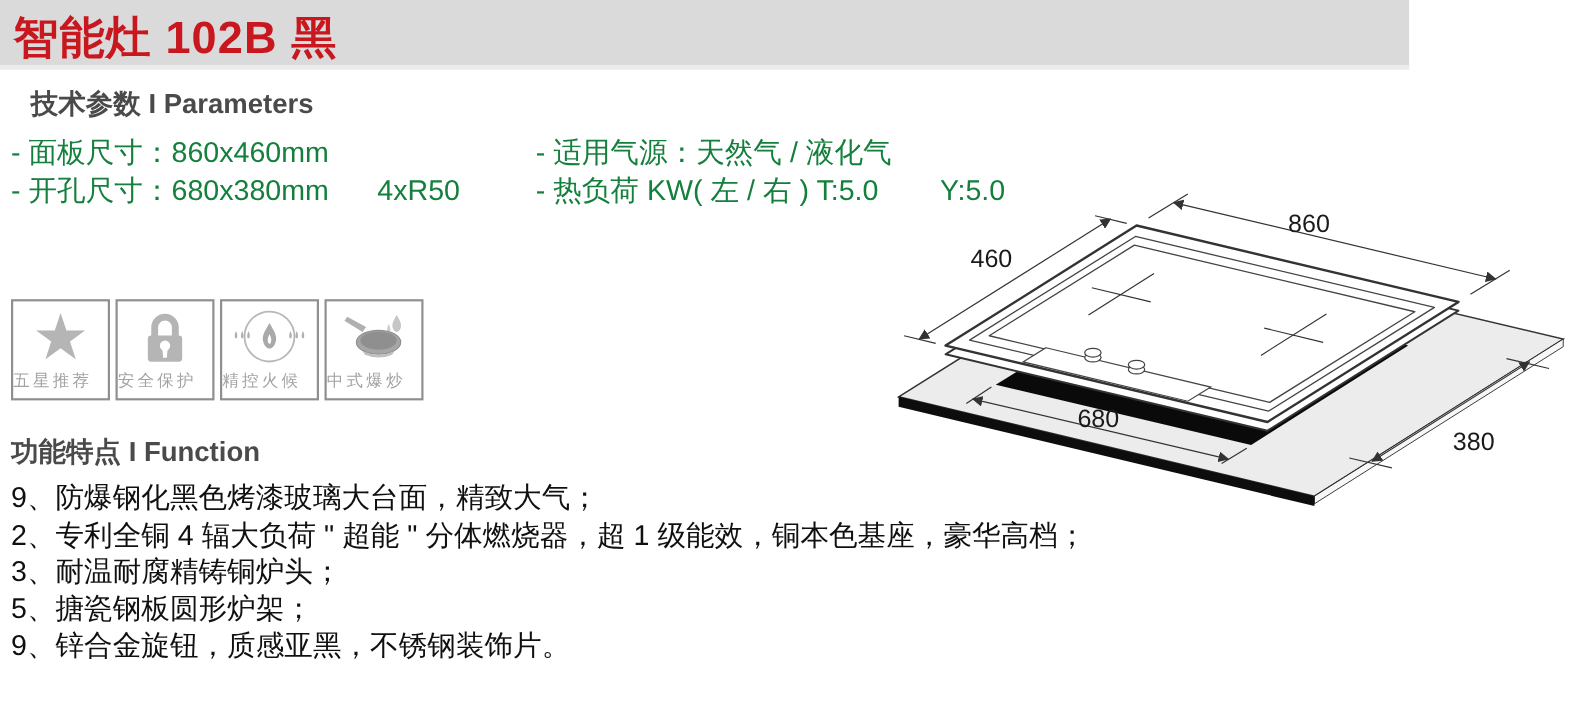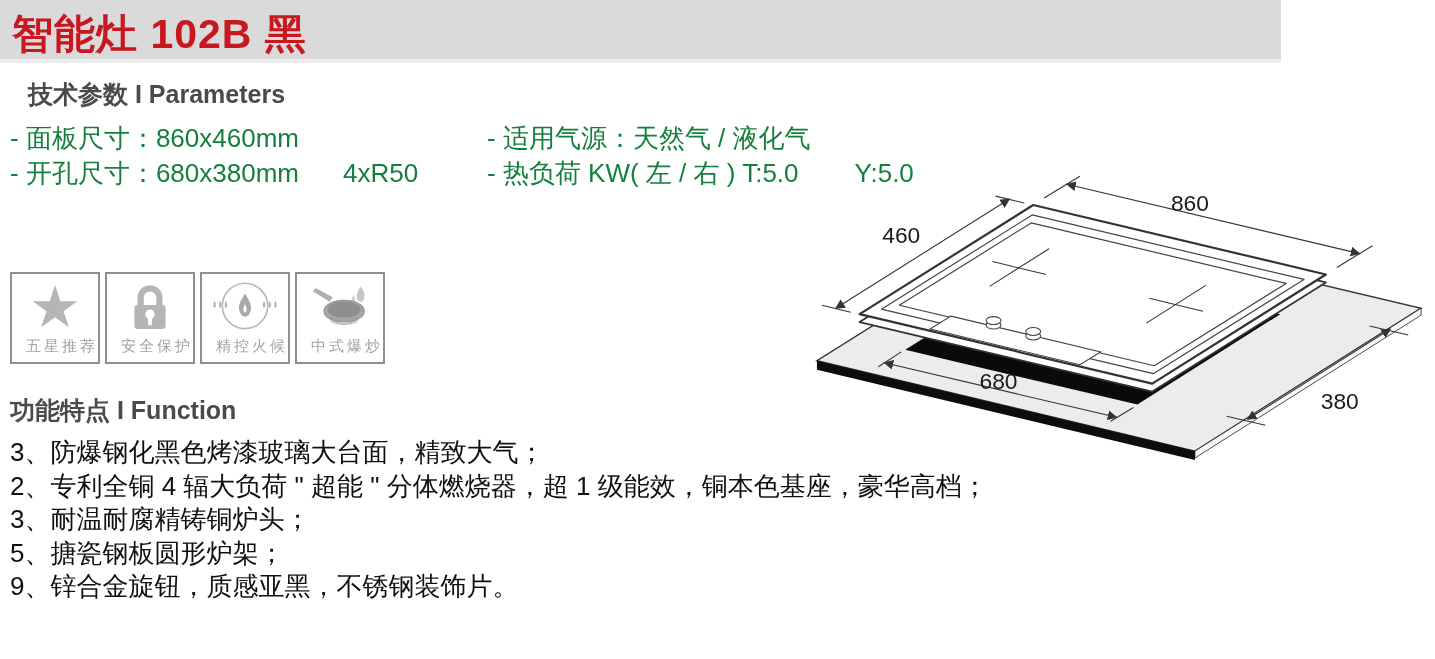--- a/index.html
+++ b/index.html
@@ -23,21 +23,21 @@
   .p-r1{left:487px;top:121px;text-align:right;}
   .p-r2{left:487px;top:156px;}
   .gap-l{margin-left:44px;}
   .gap-y{margin-left:56px;}
   
   .badge{position:absolute;top:272px;width:90px;height:92px;box-sizing:border-box;
          border:2px solid #8f8f8f;background:#fff;}
   .badge-icon{position:absolute;top:4px;left:0;width:100%;height:58px;
               display:flex;align-items:center;justify-content:center;
               color:#b5b5b5;font-size:58px;line-height:1;}
-  .badge-label{position:absolute;bottom:6px;left:0;width:100%;text-align:right;
+  .badge-label{position:absolute;bottom:6px;left:0;width:100%;text-align:left;
                font-size:15px;color:#a3a3a3;letter-spacing:3px;white-space:nowrap;}
   .bx0{left:10px;} .bx1{left:105px;} .bx2{left:200px;} .bx3{left:295px;}
   
   .fnlist{left:10px;top:436px;font-size:26px;line-height:33.5px;color:#101010;white-space:nowrap;}
   
   .diagram{left:810px;top:175px;width:625px;height:318px;}
   .dimtxt{font-size:23px;fill:#1a1a1a;font-family:"Liberation Sans",sans-serif;}
   .thin{stroke:#333;stroke-width:1.1;fill:none;}
 </style>
 </head>
@@ -165,18 +165,18 @@
   <g>
     <line class="thin" x1="564" y1="152" x2="603" y2="161"></line>
     <line class="thin" x1="420" y1="243" x2="459" y2="252"></line>
     <line class="thin" x1="585" y1="155" x2="441" y2="246" marker-start="url(#ah)" marker-end="url(#ah)"></line>
     <text class="dimtxt" x="534" y="236" text-anchor="middle">380</text>
   </g>
 </svg>
 
 <div class="abs sec sec-func">功能特点 I Function</div>
 <div class="abs fnlist">
-  <div>3、防爆钢化黑色烤漆玻璃大台面，精致大气；</div>
+  <div>9、防爆钢化黑色烤漆玻璃大台面，精致大气；</div>
   <div>2、专利全铜 4 辐大负荷 " 超能 " 分体燃烧器，超 1 级能效，铜本色基座，豪华高档；</div>
   <div>3、耐温耐腐精铸铜炉头；</div>
   <div>5、搪瓷钢板圆形炉架；</div>
   <div>9、锌合金旋钮，质感亚黑，不锈钢装饰片。</div>
 </div>
 
 </body></html>

